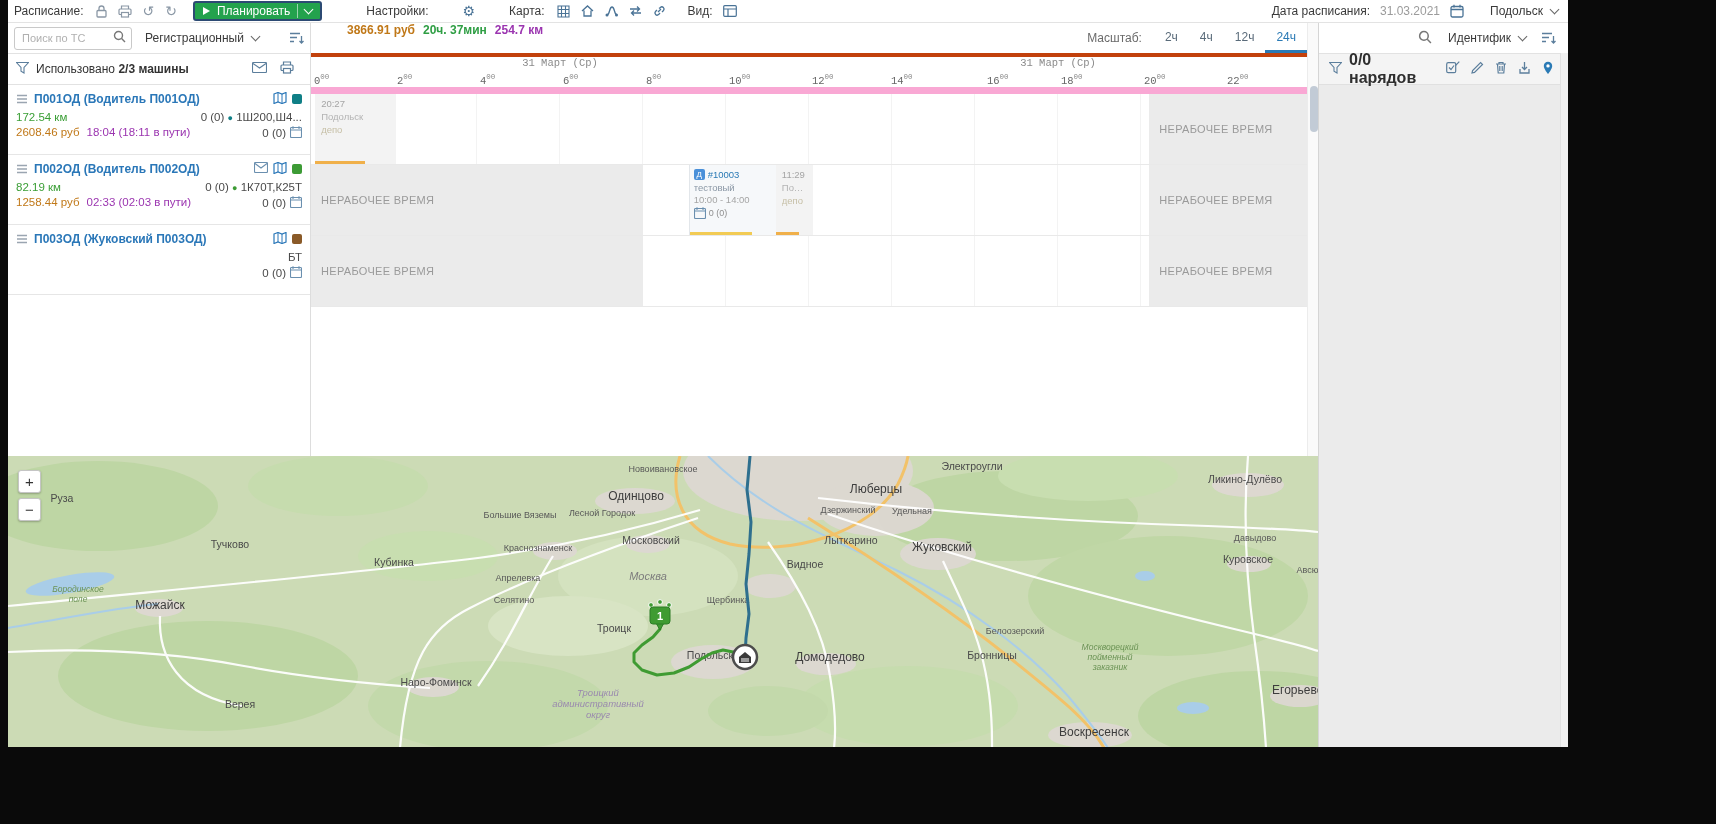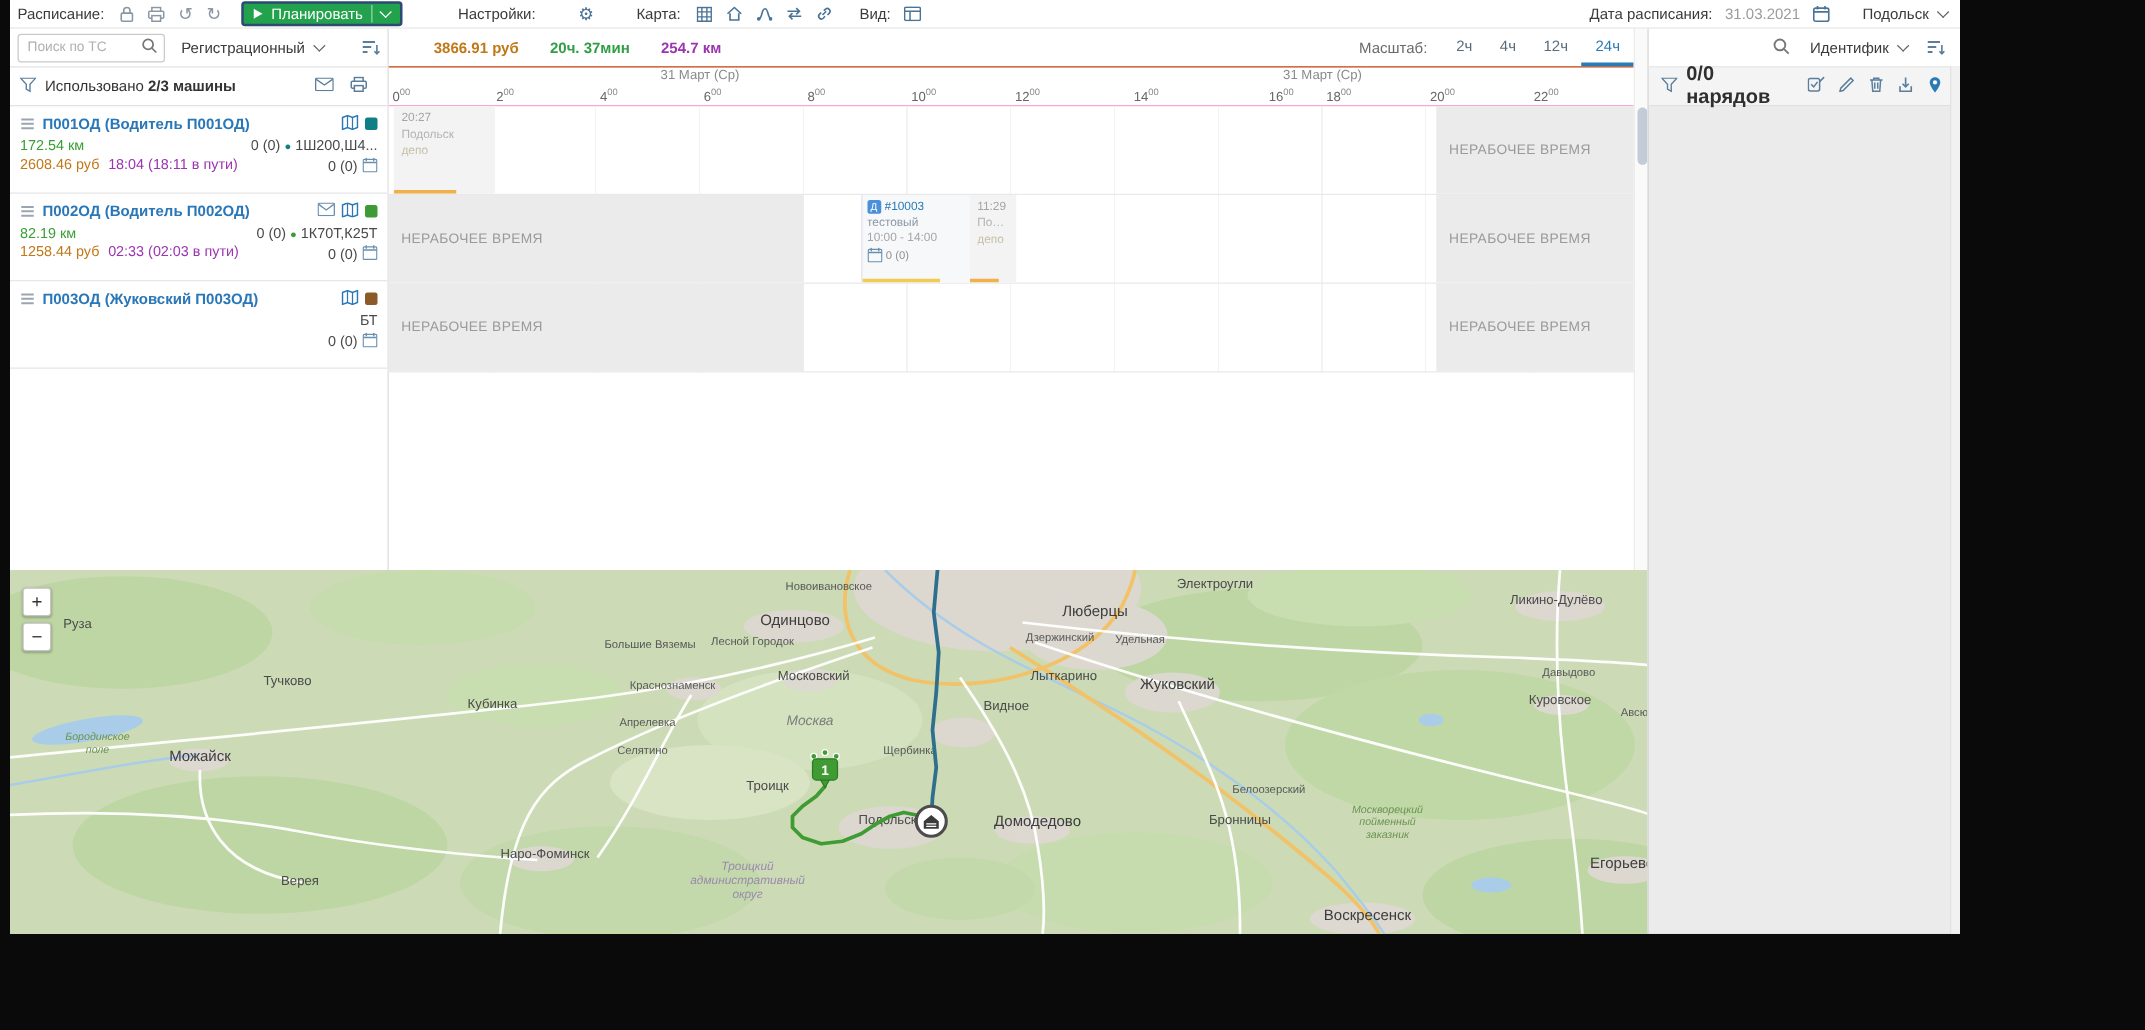--- a/index.html
+++ b/index.html
@@ -50,30 +50,30 @@
   .v-l2{display:flex;justify-content:space-between;align-items:center;font-size:11.5px;height:18px;}
   .v-dist{color:#3a9e35;}
   .v-ord{color:#4a4a4a;text-align:right;white-space:nowrap;overflow:hidden;max-width:200px;}
   .v-l3{display:flex;align-items:flex-start;font-size:11.5px;height:19px;}
   .v-cost{color:#c07818;}
   .v-time{color:#9b35b0;margin-left:7px;white-space:nowrap;}
   .v-dep{margin-left:auto;color:#4a4a4a;display:flex;align-items:center;gap:4px;}
 
   
   .tl-col{width:996px;display:flex;flex-direction:column;flex:0 0 auto;}
-  .stats-row{height:30px;display:flex;align-items:center;gap:25px;padding-left:36px;border-bottom:1px solid #c2410c;flex:0 0 auto;}
+  .stats-row{height:30px;display:flex;align-items:flex-start;gap:8px;padding-left:36px;border-bottom:4px solid #c2410c;flex:0 0 auto;}
   .st-cost{color:#c07818;font-weight:bold;}
   .st-dur{color:#2f9e44;font-weight:bold;}
   .st-dist{color:#9b35b0;font-weight:bold;}
   .scale-box{margin-left:auto;display:flex;align-items:center;gap:0;height:100%;}
   .scale-lbl{color:#6a6a6a;margin-right:12px;}
   .sc-opts{display:flex;height:100%;align-items:center;}
   .sc-opt{color:#5a6b7a;padding:0 11px;height:100%;display:flex;align-items:center;border-bottom:3px solid transparent;box-sizing:border-box;cursor:pointer;}
   .sc-opt.active{color:#2a7ab5;border-bottom-color:#2a7ab5;}
-  .tl-head{height:30px;border-bottom:1px solid #f9a8d4;position:relative;flex:0 0 auto;}
+  .tl-head{height:30px;border-bottom:7px solid #f9a8d4;position:relative;flex:0 0 auto;font-family:Liberation Mono, monospace;}
   .tl-dates{display:flex;height:13px;}
   .dh{width:498px;text-align:center;font-size:10.5px;color:#8a8a8a;}
   .tl-hours{position:absolute;left:0;bottom:1px;height:15px;width:100%;}
   .hr{position:absolute;bottom:0;font-size:10.5px;color:#666;}
   .hr sup{font-size:7.5px;color:#8a8a8a;}
   .tl-rows{position:relative;
      background:repeating-linear-gradient(to right,transparent 0,transparent 82px,#f3f3f3 82px,#f3f3f3 83px);}
   .tl-row{position:relative;height:70px;border-bottom:1px solid #e9e9e9;}
   .blk{position:absolute;top:0;bottom:0;overflow:hidden;box-sizing:border-box;}
   .blk.nonwork{background:#ebebeb;display:flex;align-items:center;}
@@ -361,22 +361,22 @@
                 <span class="dh">31 Март (Ср)</span>
               </div>
             <div class="tl-hours">
                 <span class="hr" style="left: 3px;">0<sup>00</sup></span>
                 <span class="hr" style="left: 86px;">2<sup>00</sup></span>
                 <span class="hr" style="left: 169px;">4<sup>00</sup></span>
                 <span class="hr" style="left: 252px;">6<sup>00</sup></span>
                 <span class="hr" style="left: 335px;">8<sup>00</sup></span>
                 <span class="hr" style="left: 418px;">10<sup>00</sup></span>
                 <span class="hr" style="left: 501px;">12<sup>00</sup></span>
-                <span class="hr" style="left: 596px;">14<sup>00</sup></span>
-                <span class="hr" style="left: 704px;">16<sup>00</sup></span>
+                <span class="hr" style="left: 580px;">14<sup>00</sup></span>
+                <span class="hr" style="left: 676px;">16<sup>00</sup></span>
                 <span class="hr" style="left: 750px;">18<sup>00</sup></span>
                 <span class="hr" style="left: 833px;">20<sup>00</sup></span>
                 <span class="hr" style="left: 916px;">22<sup>00</sup></span>
               </div>
           </div>
           <div class="tl-rows">
               <div class="tl-row">
                 <div class="blk depot-event" style="left: 4.15px; width: 80.925px;">
                   <div class="ev0">20:27</div>
                   <div class="ev1">Подольск</div>

